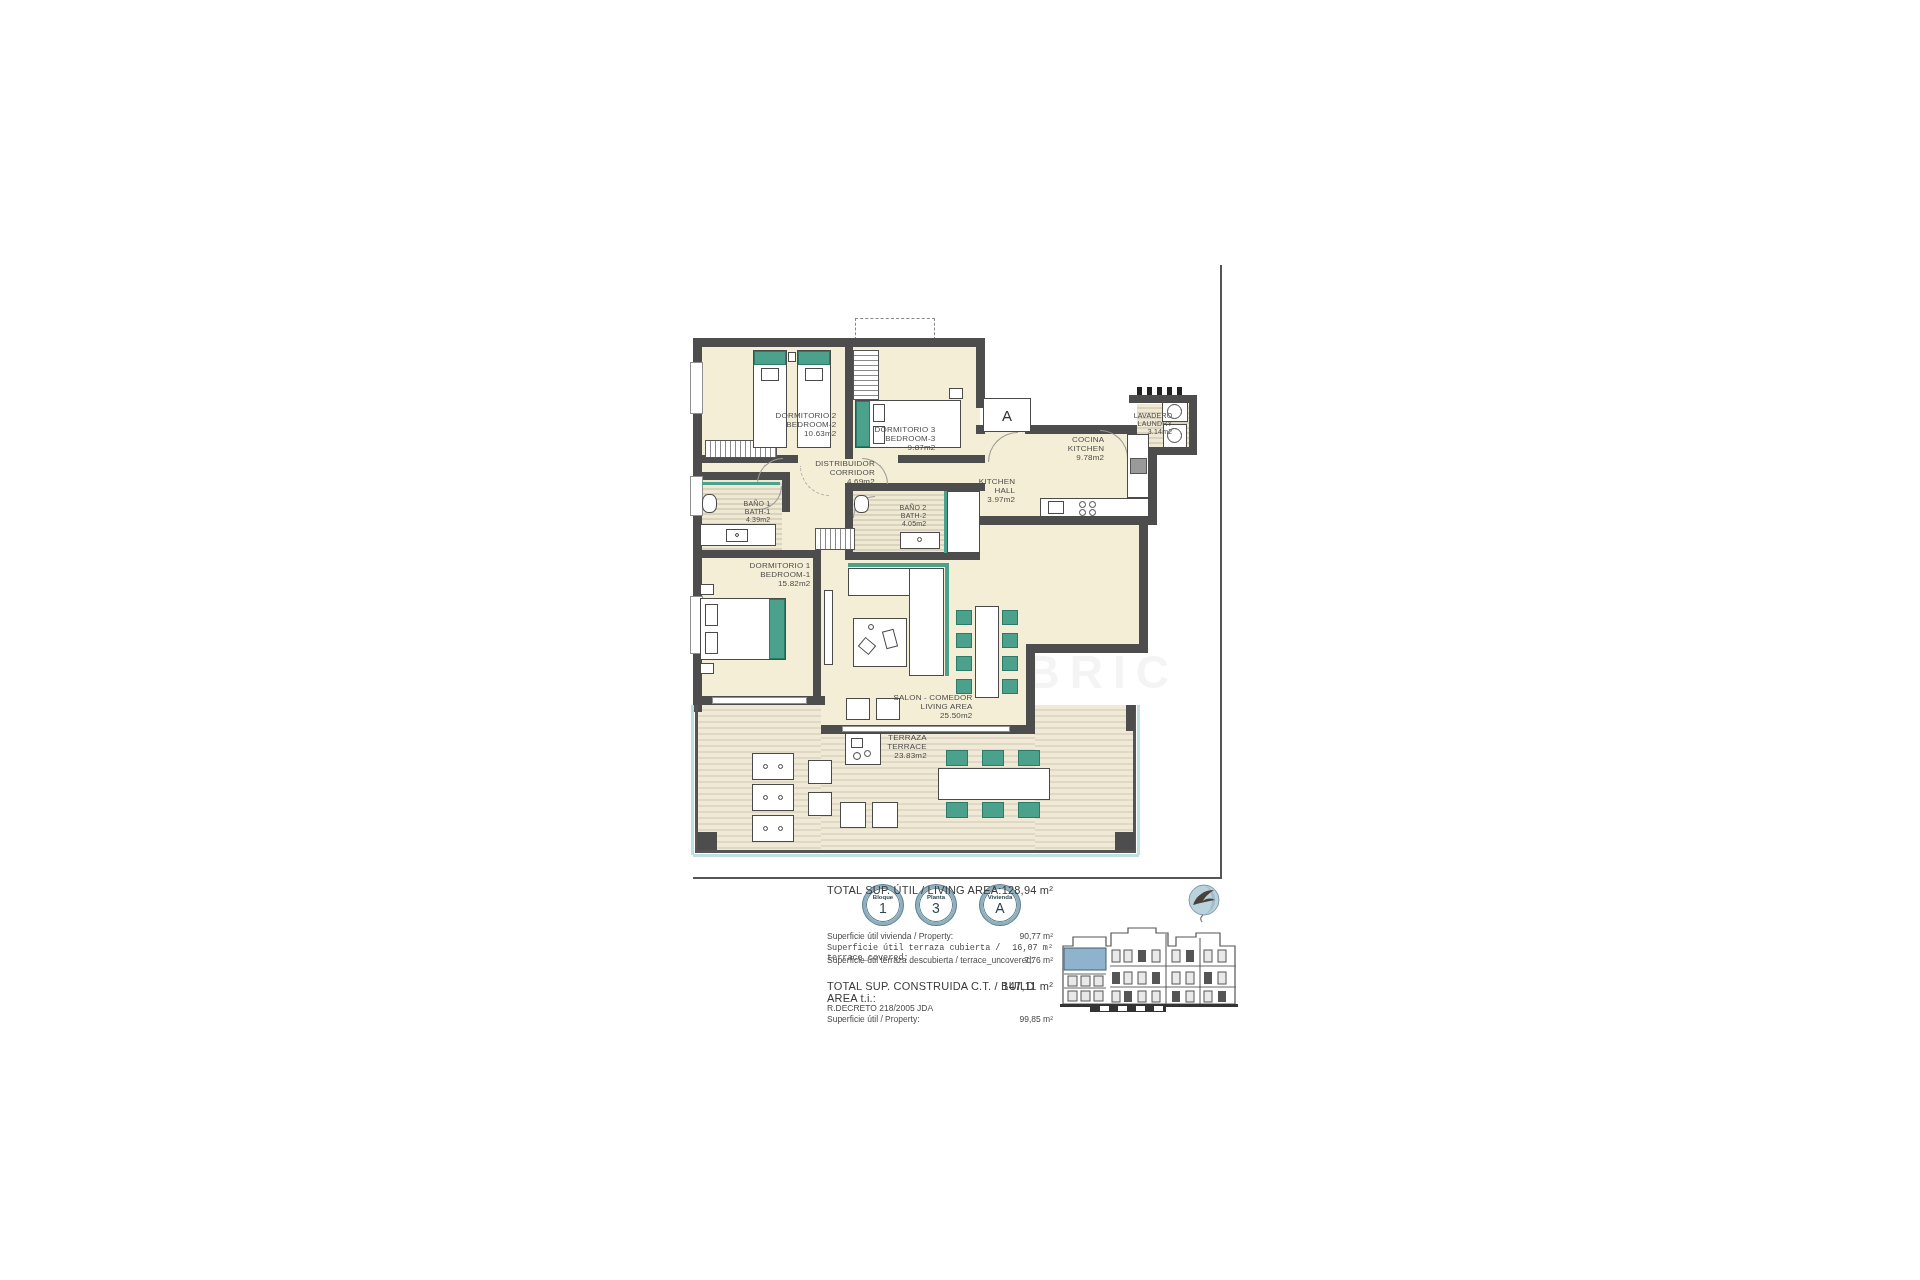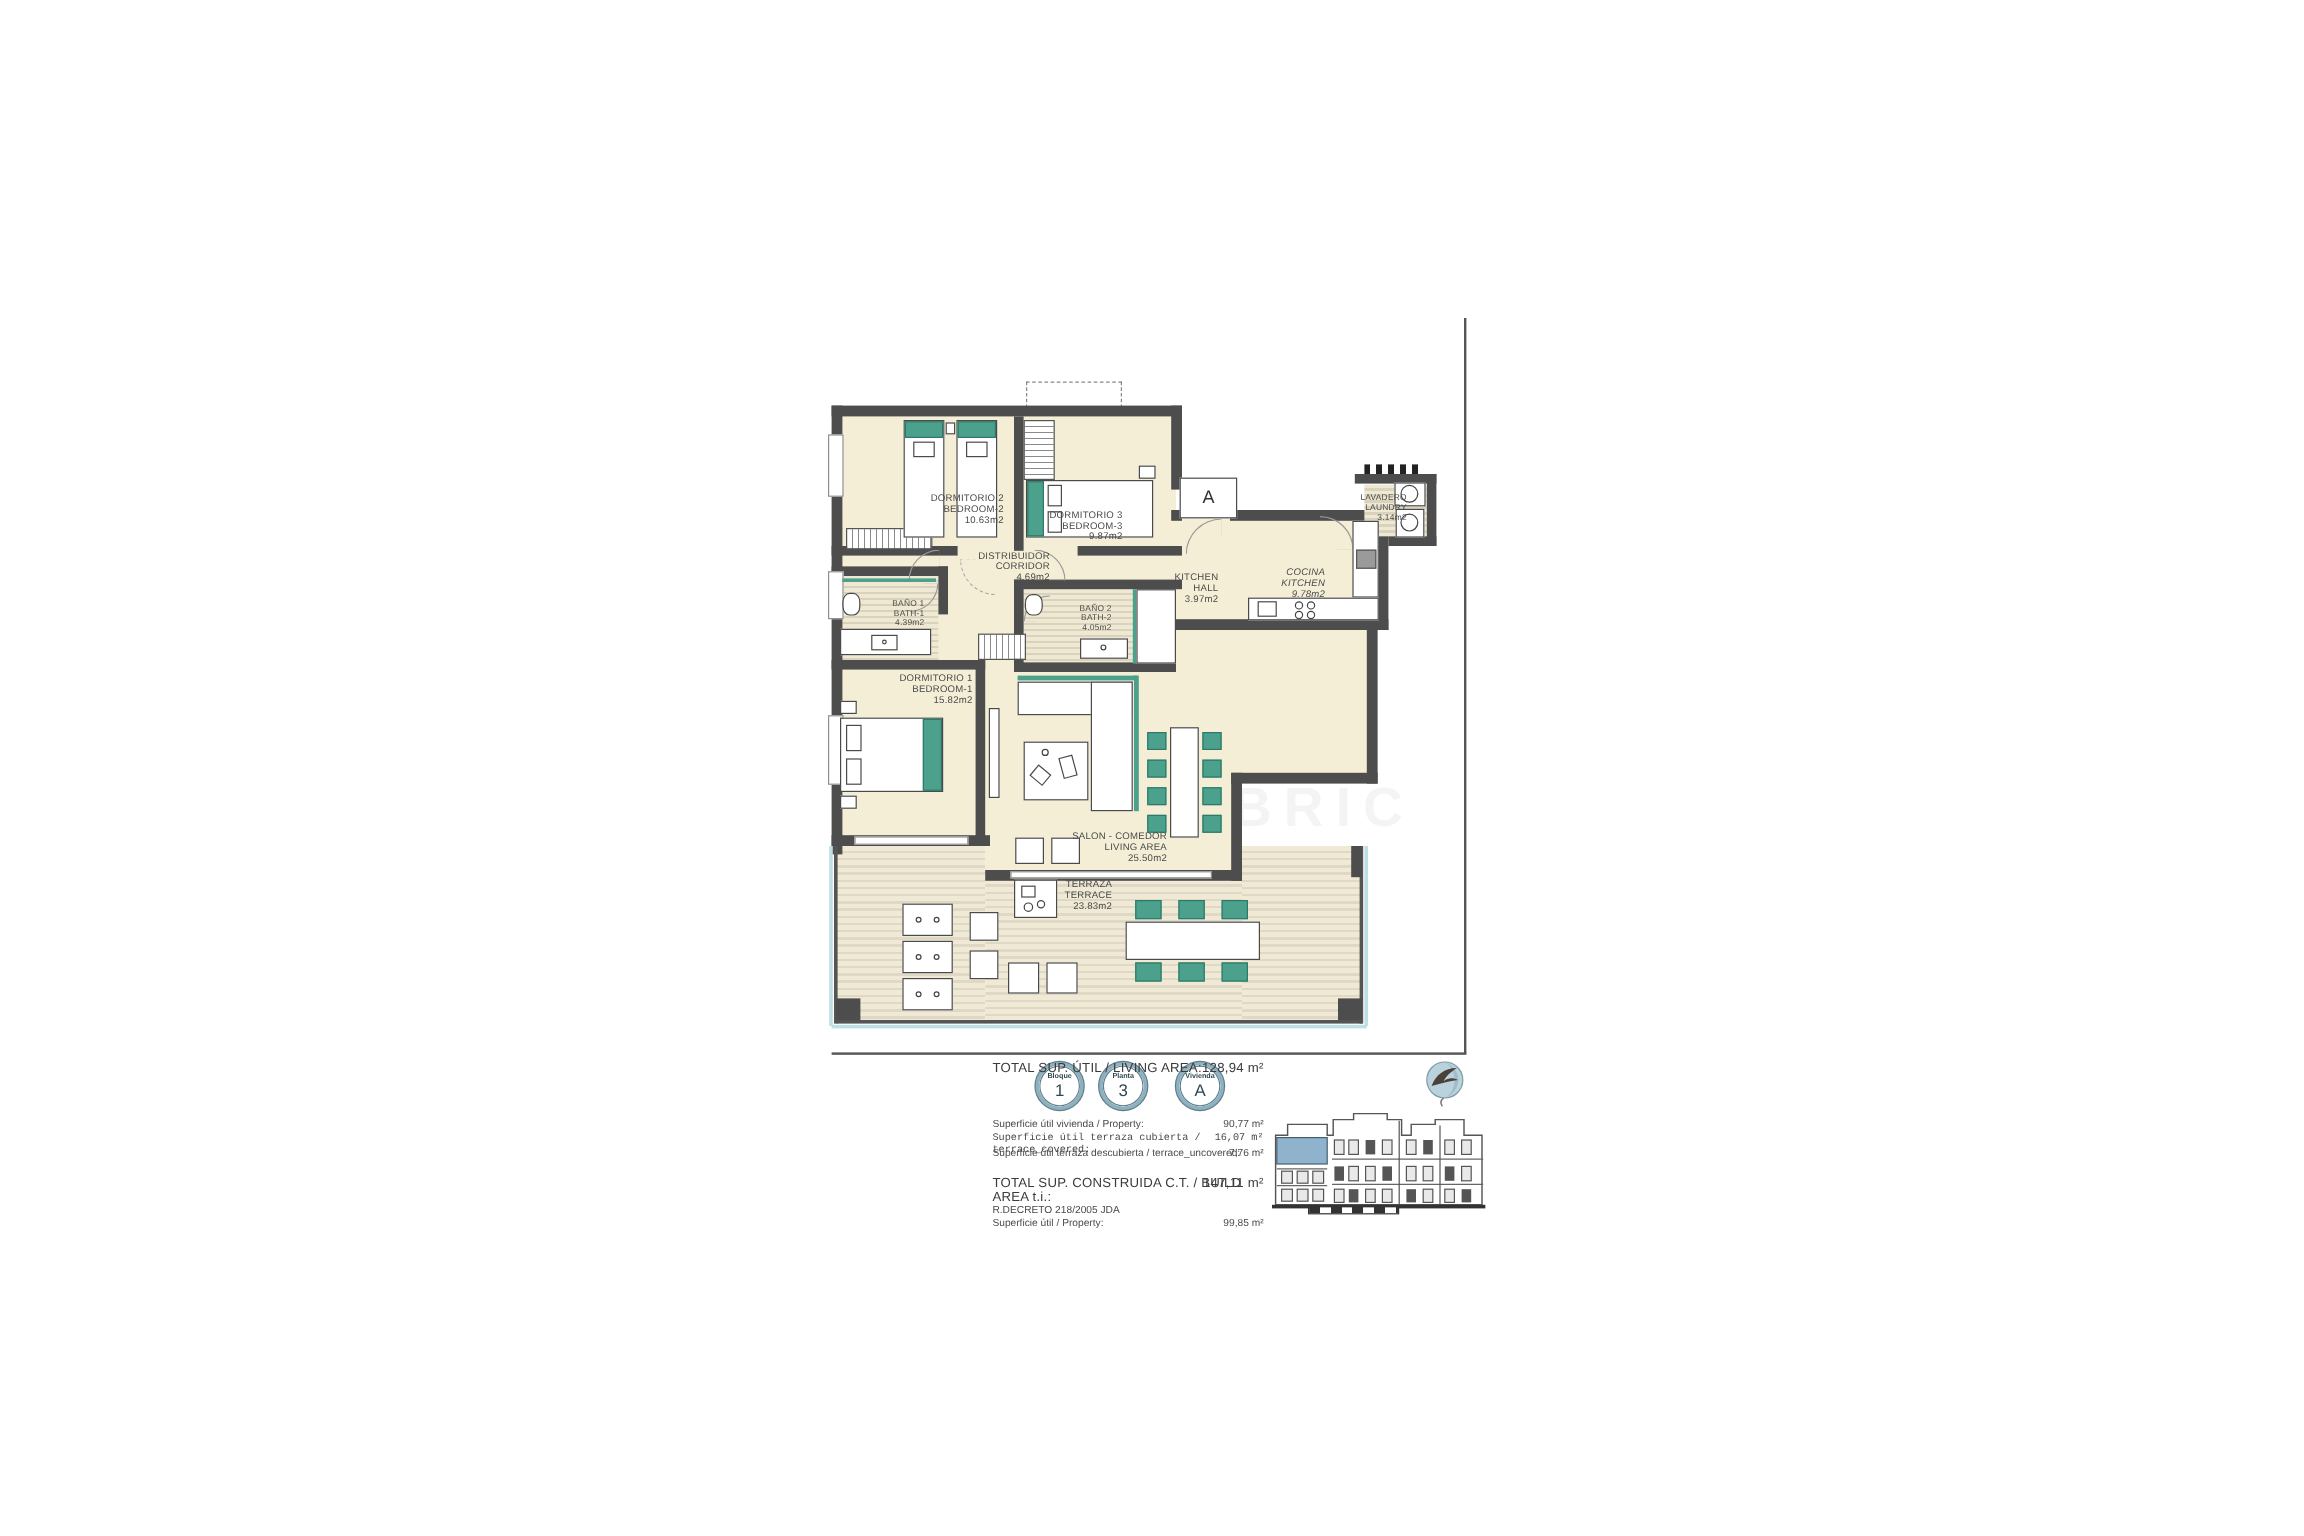--- a/index.html
+++ b/index.html
@@ -234,21 +234,21 @@
     <div class="roomlabel" style="left:845px;top:472px;">
       <span>DISTRIBUIDOR</span><br>
       <span>CORRIDOR</span><br>
       <span>4.69m2</span>
     </div>
     <div class="roomlabel" style="left:997px;top:490px;">
       <span>KITCHEN</span><br>
       <span>HALL</span><br>
       <span>3.97m2</span>
     </div>
-    <div class="roomlabel" style="left:1086px;top:486px;font-style:italic;">
+    <div class="roomlabel" style="left:1086px;top:448px;">
       <span>COCINA</span><br>
       <span>KITCHEN</span><br>
       <span>9.78m2</span>
     </div>
     <div class="roomlabel small" style="left:1153px;top:424px;">
       <span>LAVADERO</span><br>
       <span>LAUNDRY</span><br>
       <span>3.14m2</span>
     </div>
     <div class="roomlabel small" style="left:757px;top:512px;">

